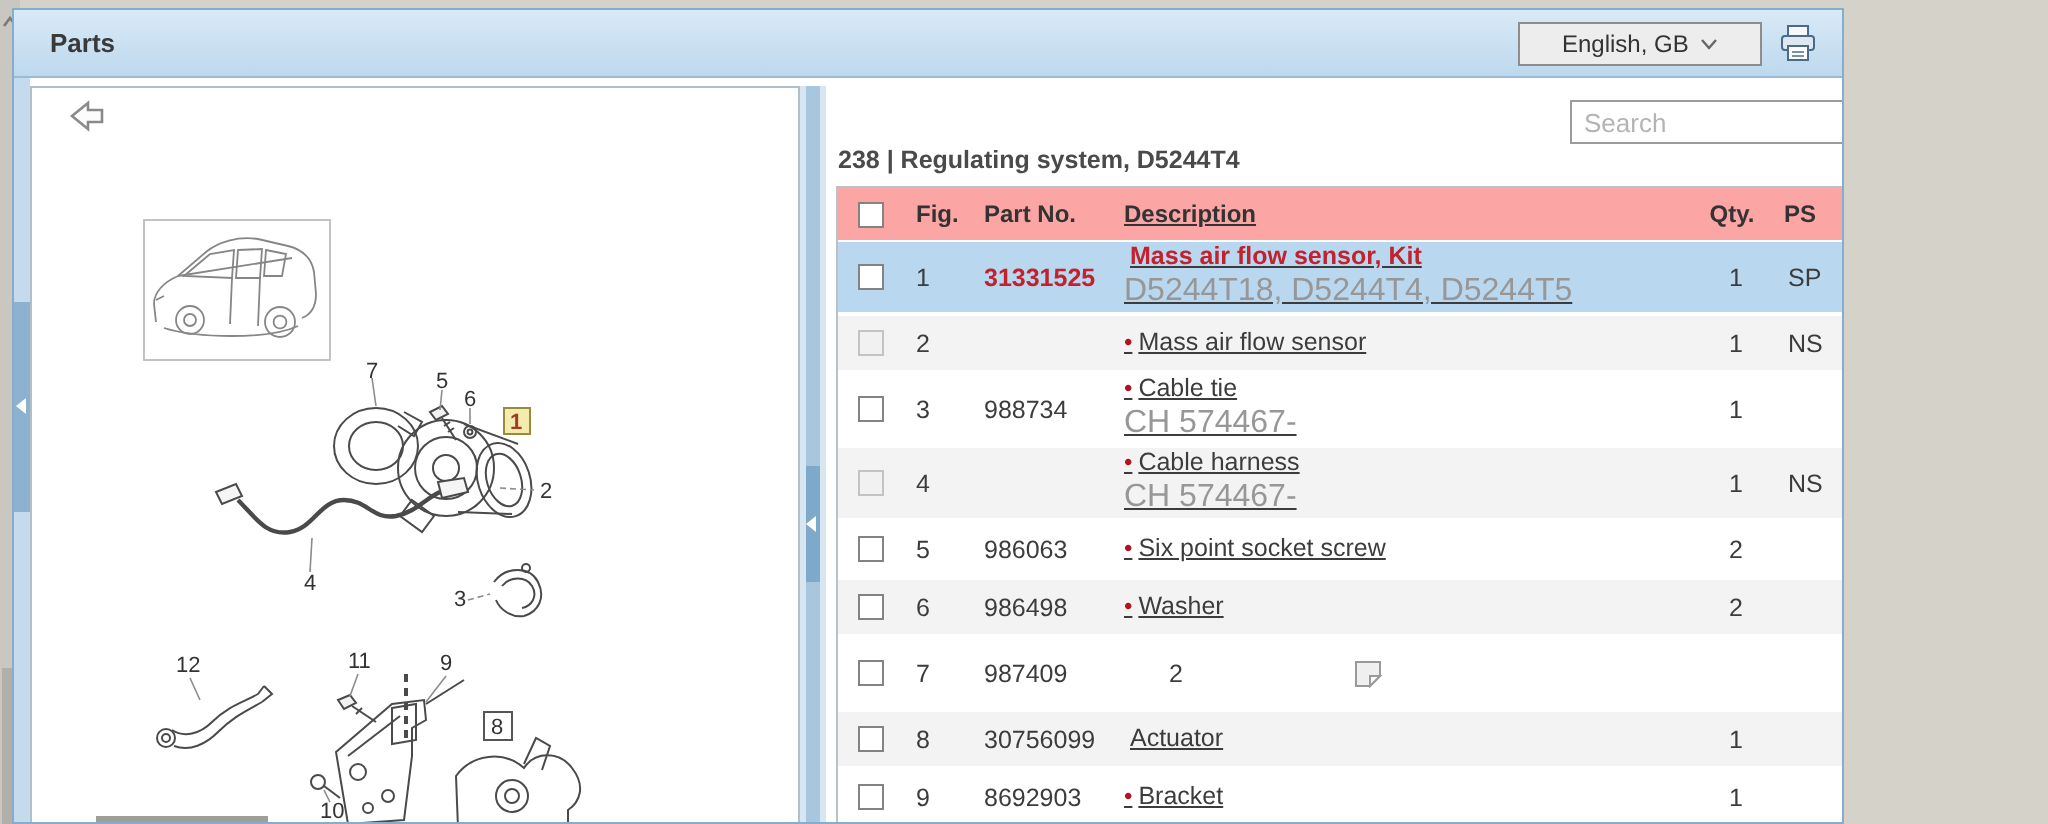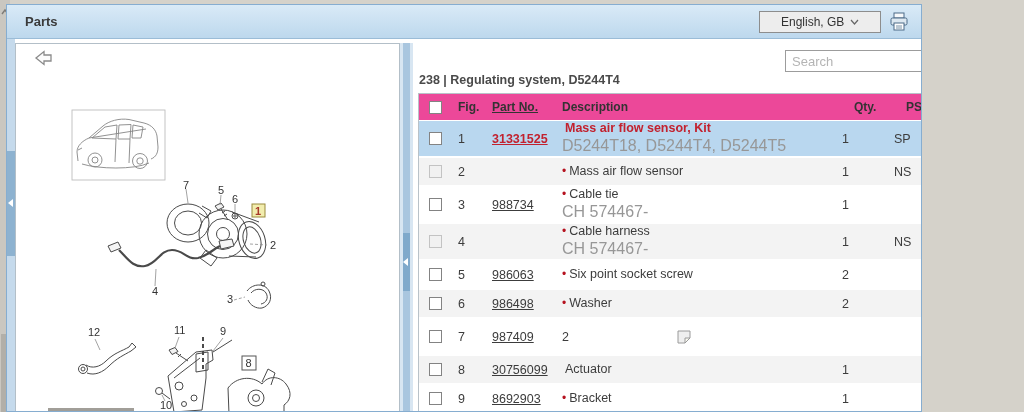--- a/index.html
+++ b/index.html
@@ -50,32 +50,32 @@
   .sbtn.dn { right:7px; }
   .heading { position:absolute; left:5px; top:30px; font-size:12.5px; font-weight:bold; color:#4a4a4a; }
   .pbtn { position:absolute; top:28px; width:17px; height:16px; background:#fbfbfb; border:1px solid #c8c8c8;
     display:flex; align-items:center; justify-content:center; }
   .pbtn.prev { right:24px; }
   .pbtn.next { right:6px; }
 
   
   .table { position:absolute; left:4px; top:50px; width:585px; bottom:0; border:1px solid #b9c2c9;
     border-bottom:none; background:#fff; overflow:hidden; }
-  .thead { display:flex; align-items:center; height:26px; background:#ec4899; font-size:12px; font-weight:bold;
-    color:#333; margin-right:5px; margin-bottom:1px; }
+  .thead { display:flex; align-items:center; height:26px; background:#fca5a5; font-size:12px; font-weight:bold;
+    color:#333; margin-right:19px; margin-bottom:1px; }
   .trow { display:flex; align-items:center; height:27px; margin-bottom:2px; background:#fff;
     font-size:12.5px; color:#3c3c3c; margin-right:17px; }
   .trow.tall { height:35px; }
   .trow.alt { background:#f3f3f3; }
   .trow.hl { background:#b9d7ef; }
   .c-cb { width:33px; display:flex; justify-content:center; }
   .c-fig { width:40px; padding-left:6px; }
-  .c-part { width:70px;text-decoration:underline; }
-  .c-desc { flex:1; line-height:1.25; }
-  .c-qty { width:52px; }
+  .c-part { width:70px; }
+  .c-desc { flex:1; line-height:1.25;text-decoration:underline; }
+  .c-qty { width:52px; text-align:center; }
   .c-ps { width:48px; }
   .c-note { width:43px; display:flex; justify-content:center; }
   .desc-sub { font-size:16px; color:#979797; }
   .bullet { color:#b5121f; margin-right:3px; font-size:12px; }
   .trow.red .c-part, .trow.red .dtext { color:#c2212e; font-weight:bold; }
   .cb { width:13px; height:13px; border:1px solid #838383; background:#fff; display:inline-block; }
   .cb.dis { border-color:#c3c3c3; background:#f1f1f1; }
   .note { width:16px; height:16px; display:inline-block; }
 
   

